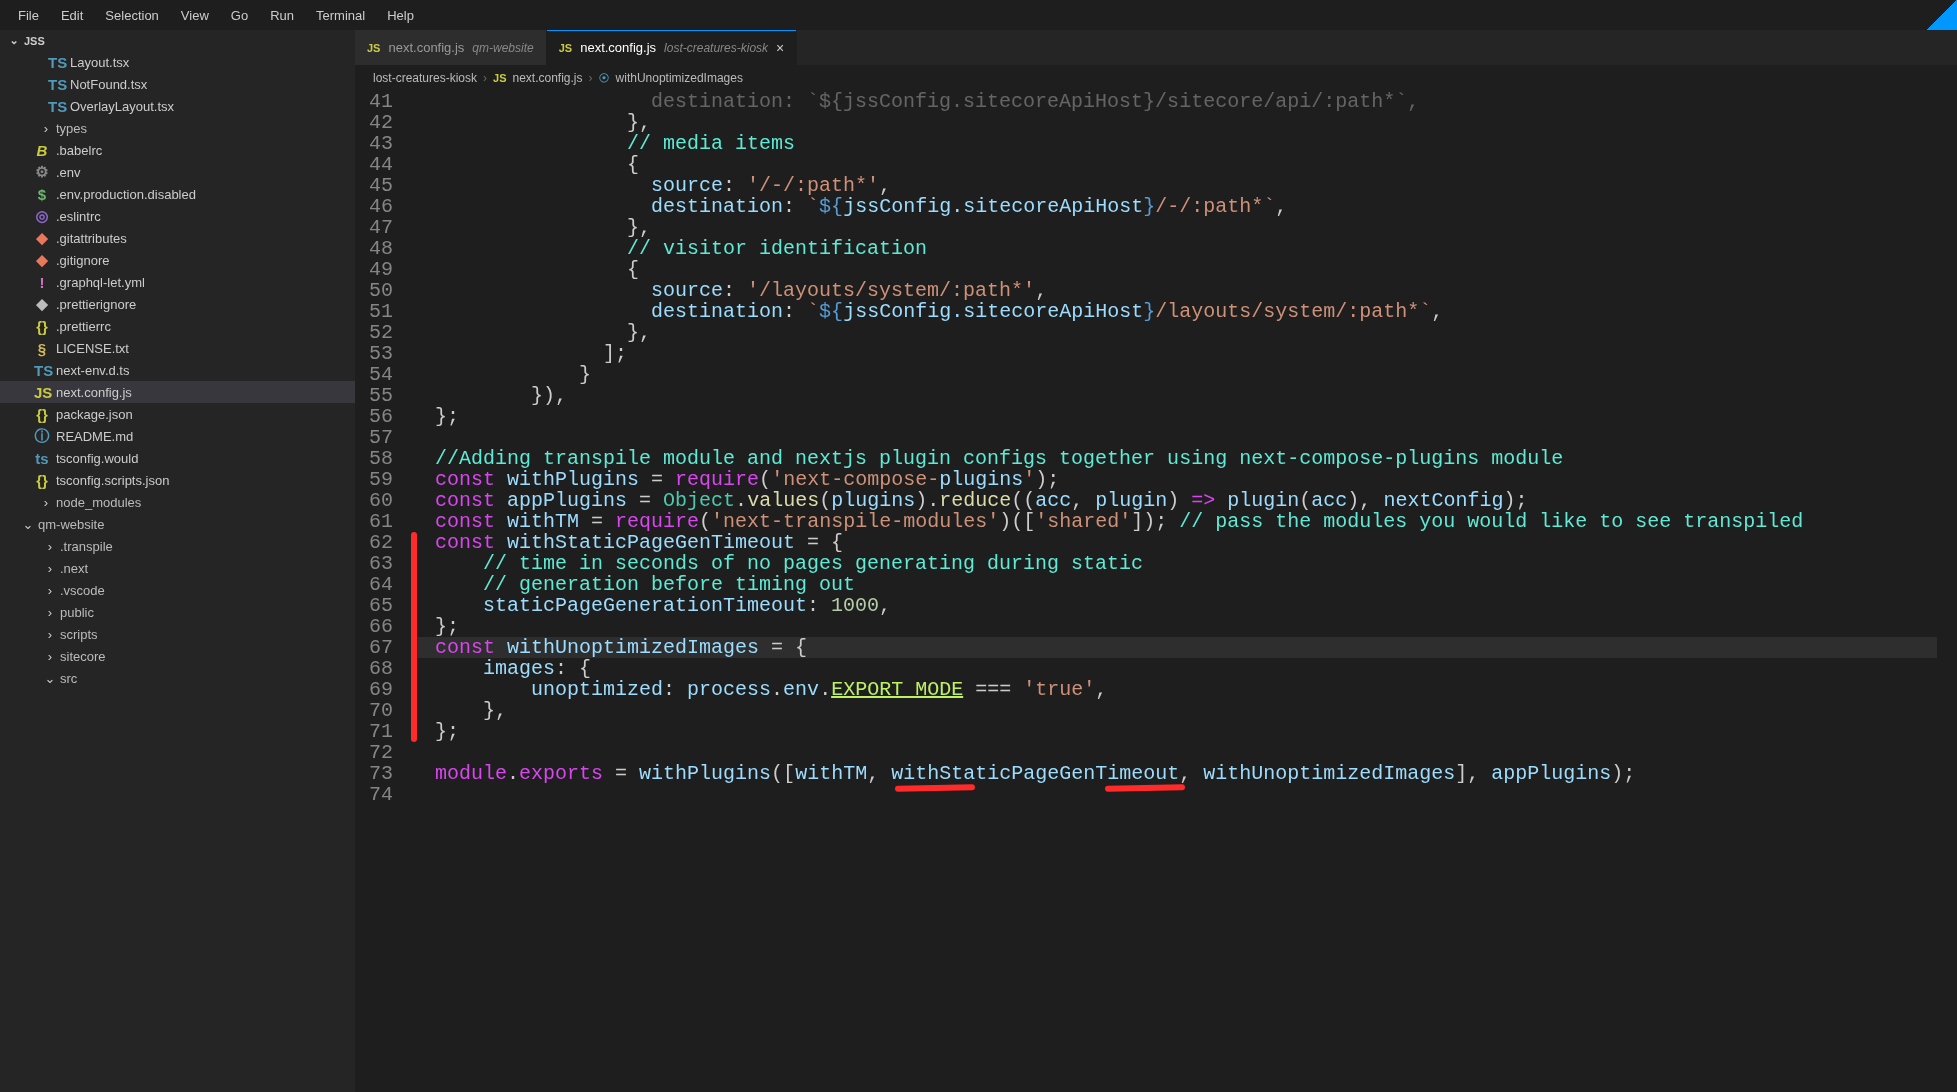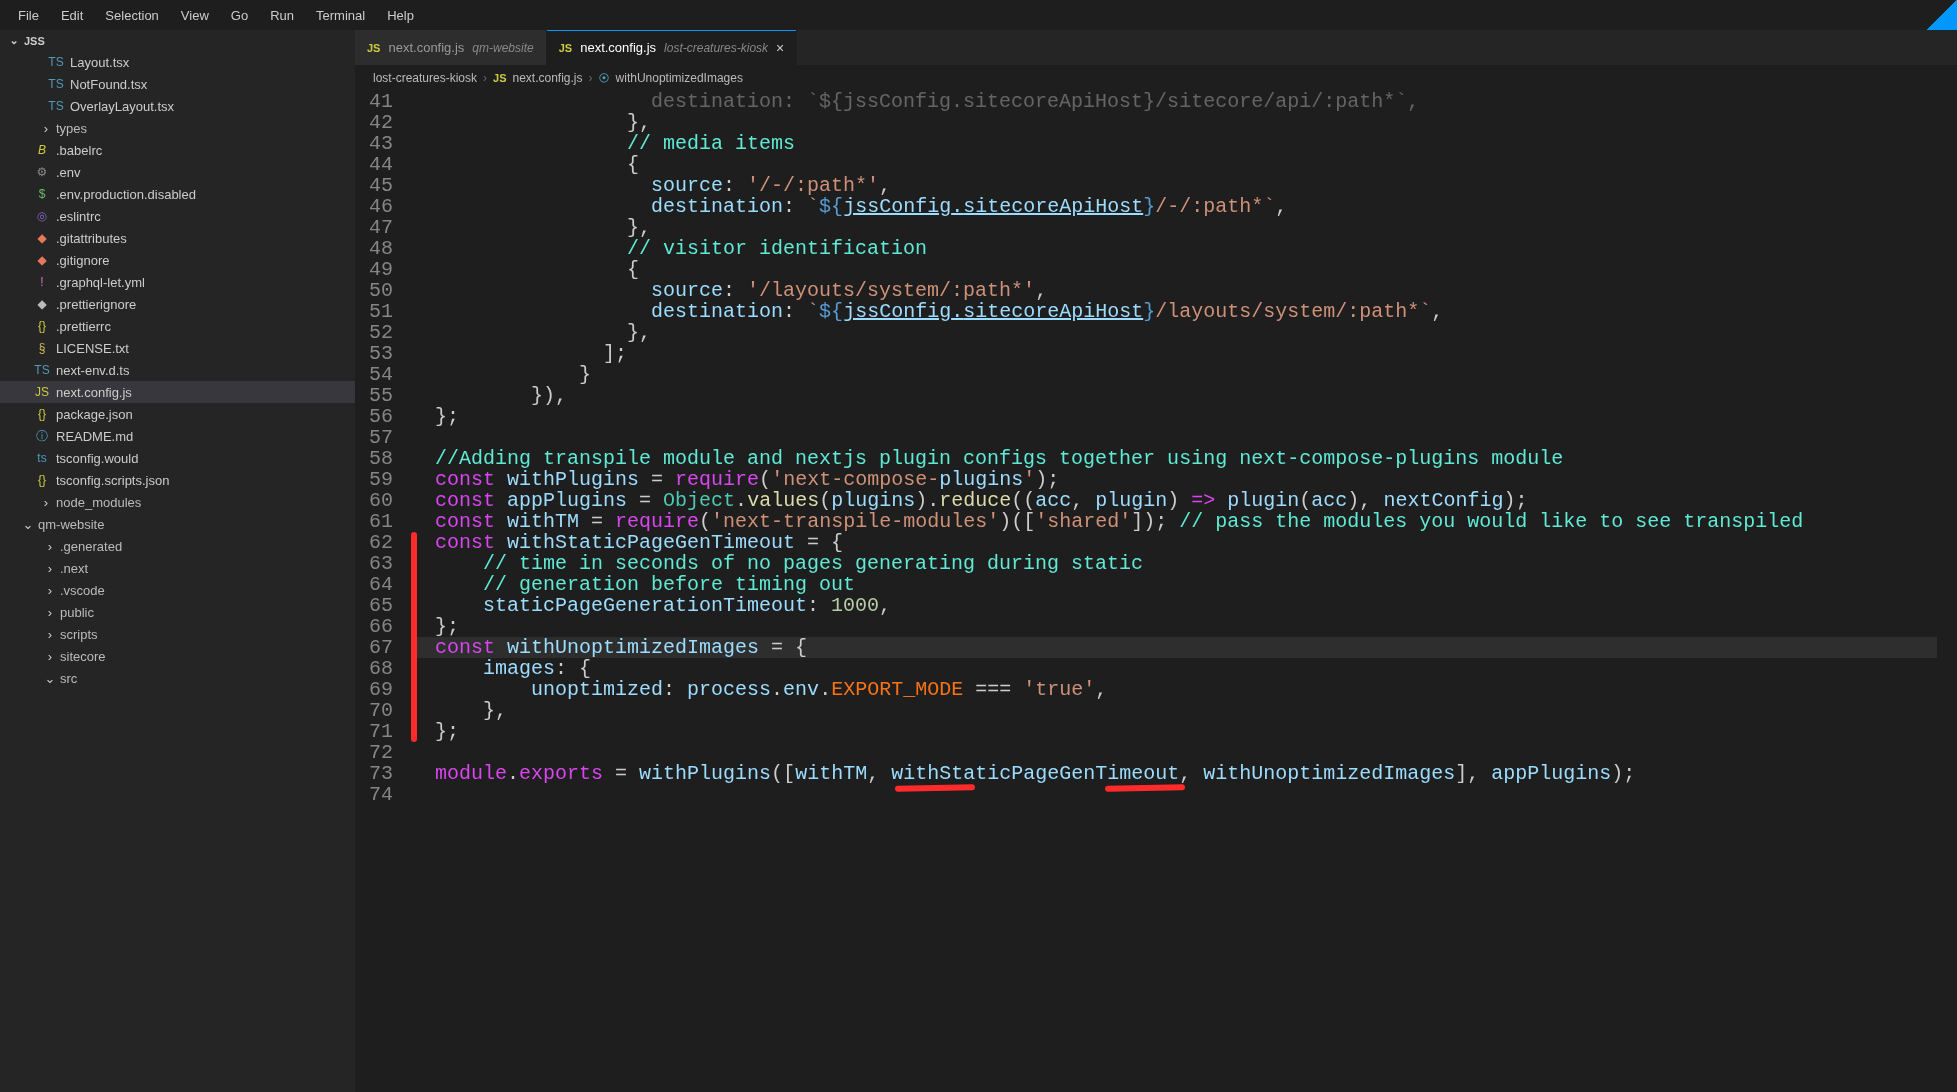--- a/index.html
+++ b/index.html
@@ -46,21 +46,21 @@
     font-size: 11px; font-weight: bold; padding: 4px 8px; display:flex; align-items:center; gap:4px;
     color:#ccc; cursor:pointer;
   }
   .chev { display:inline-block; width:12px; text-align:center; color:#ccc; }
   .file-list { overflow-y:auto; flex:1; font-size:13px; }
   .file-row {
     display:flex; align-items:center; gap:6px; padding:2px 0 2px 34px; height:22px;
     cursor:pointer; color:#ccc;
   }
   .file-row.selected { background:#37373d; }
-  .file-row .icon { width:16px; text-align:center; font-size:12px; font-weight:normal; }
+  .file-row .icon { width:16px; text-align:center; font-size:15px; font-weight:bold; }
   .folder-row { padding-left: 40px; display:flex; align-items:center; gap:4px; height:22px; cursor:pointer; color:#bbb;}
   .ic-ts { color:#519aba; }
   .ic-js { color:#cbcb41; }
   .ic-json { color:#cbcb41; }
   .ic-md { color:#519aba; }
   .ic-git { color:#e8775b; }
   .ic-env { color:#888; }
   .ic-lic { color:#d4bb5a; }
   .ic-pret { color:#bbb; }
   .ic-babel { color:#cbcb41; font-style:italic; }
@@ -102,23 +102,23 @@
   .code-line { height:21px; }
   .hl-line { background: rgba(60,60,60,0.55); }
   .c-key { color:#d946ef; }
   .c-str { color:#ce9178; }
   .c-com { color:#5eead4; }
   .c-num { color:#b5cea8; }
   .c-prop { color:#9cdcfe; }
   .c-var { color:#9cdcfe; }
   .c-fn  { color:#dcdcaa; }
   .c-cls { color:#4ec9b0; }
-  .c-const{ color:#f97316; }
+  .c-const{ color:#bef264;text-decoration:underline; }
   .c-tmpl { color:#569cd6; }
-  .c-interp { color:#9cdcfe;text-decoration:underline; }
+  .c-interp { color:#9cdcfe; }
 
   .red-bar {
     position:absolute; left:56px; width:6px; background:#ff2b2b; border-radius:3px;
   }
   .red-scribble {
     position:absolute; height:6px; background:#ff2b2b; border-radius:4px;
     transform:rotate(-1deg);
   }
 </style>
 </head>
@@ -228,21 +228,21 @@
         <div class="folder-row" style="padding-left: 40px;">
           <span class="chev">›</span>
           <span>node_modules</span>
         </div>
         <div class="folder-row" style="padding-left: 22px;">
           <span class="chev">⌄</span>
           <span>qm-website</span>
         </div>
         <div class="folder-row" style="padding-left: 44px;">
           <span class="chev">›</span>
-          <span>​.generated</span>
+          <span>​.transpile</span>
         </div>
         <div class="folder-row" style="padding-left: 44px;">
           <span class="chev">›</span>
           <span>.next</span>
         </div>
         <div class="folder-row" style="padding-left: 44px;">
           <span class="chev">›</span>
           <span>.vscode</span>
         </div>
         <div class="folder-row" style="padding-left: 44px;">

